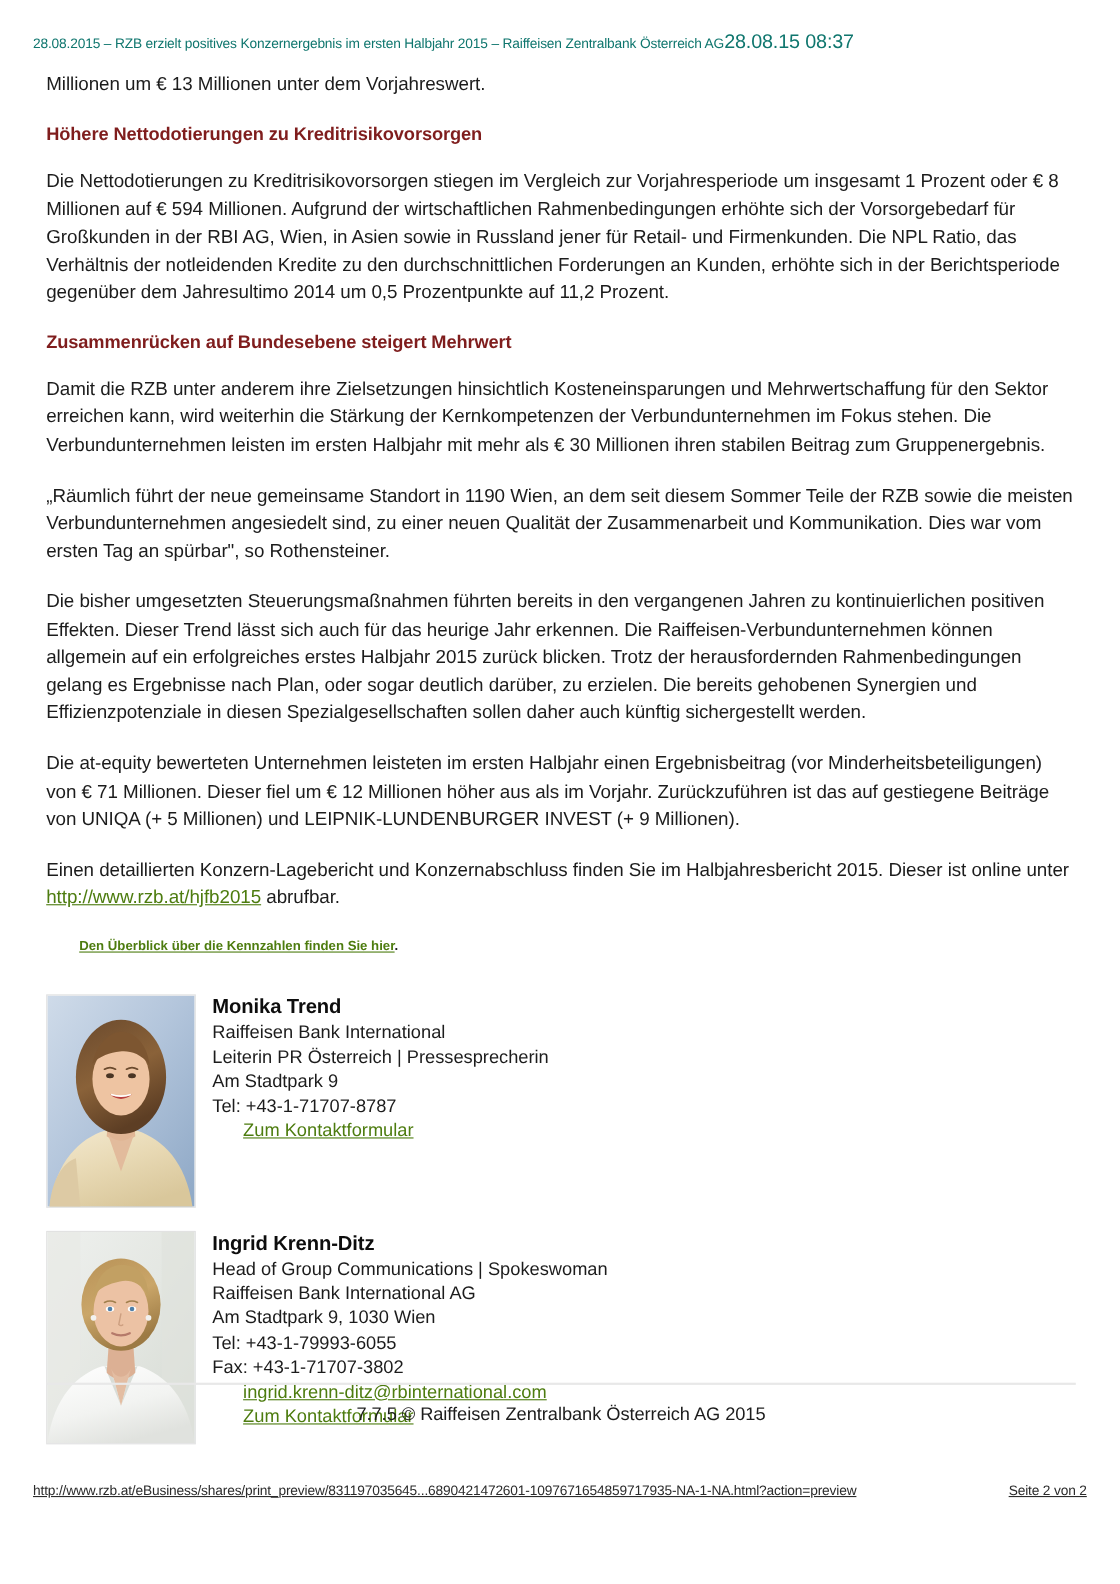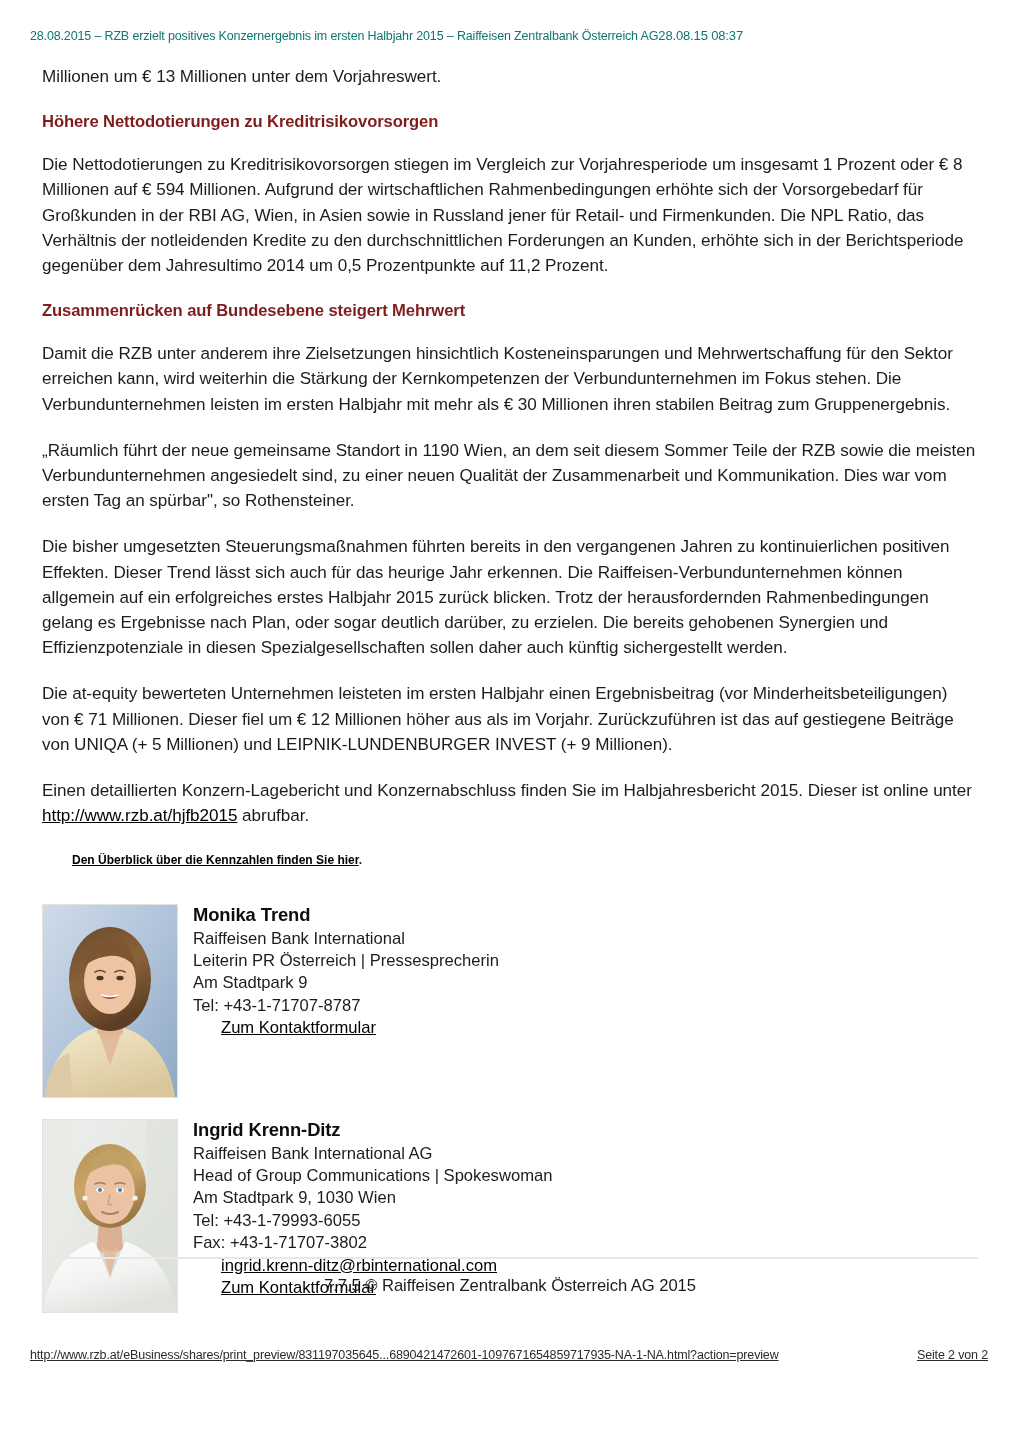--- a/index.html
+++ b/index.html
@@ -27,21 +27,21 @@
     padding: 0 30px;
     box-sizing: border-box;
     display: flex;
     align-items: baseline;
     font-size: 12.5px;
     color: #0f766e;
     letter-spacing: -0.15px;
     white-space: nowrap;
   }
   .print-header .ph-title { font-size: 12.5px; }
-  .print-header .ph-time  { font-size: 13px; }
+  .print-header .ph-time  { font-size: 18px; }
 
   
   .doc {
     position: absolute;
     top: 64px;
     left: 42px;
     width: 936px;
   }
 
   p.body-text {
@@ -59,21 +59,21 @@
     font-size: 16.6px;
     line-height: 23px;
     font-weight: bold;
     color: #7f1d1d;
     letter-spacing: -0.1px;
   }
   h2.section-heading.first { margin-top: 3px; }
 
   a.doc-link,
   .doc-link {
-    color: #000000;
+    color: #4d7c0f;
     text-decoration: underline;
     text-underline-offset: 1px;
   }
 
   p.link-line {
     margin: 0 0 26px 0;
     padding-left: 30px;
     font-size: 12px;
     line-height: 25.2px;
     color: #1c1c1c;
@@ -291,22 +291,22 @@
 
           <path d="M67 74 L65 84 Q67 86 69 84" stroke="#cd9f80" stroke-width="1.3" fill="none"></path>
           <path d="M59 92 Q67 96 75 92" stroke="#b57a6a" stroke-width="2" fill="none" stroke-linecap="round"></path>
 
           <circle cx="42" cy="78" r="2.6" fill="#f2f2f0"></circle>
           <circle cx="92" cy="78" r="2.6" fill="#f2f2f0"></circle>
         </svg>
       </div>
       <div class="contact-info">
         <div class="contact-name">Ingrid Krenn-Ditz</div>
+        <div class="contact-line">Head of Group Communications | Spokeswoman</div>
         <div class="contact-line">Raiffeisen Bank International AG</div>
-        <div class="contact-line">Head of Group Communications | Spokeswoman</div>
         <div class="contact-line">Am Stadtpark 9, 1030 Wien</div>
         <div class="contact-line">Tel: +43-1-79993-6055</div>
         <div class="contact-line">Fax: +43-1-71707-3802</div>
         <div class="contact-line indented"><a class="doc-link" href="#">ingrid.krenn-ditz@rbinternational.com</a></div>
         <div class="contact-line indented"><a class="doc-link" href="#">Zum Kontaktformular</a></div>
       </div>
     </div>
 
   </div>
 </div>

